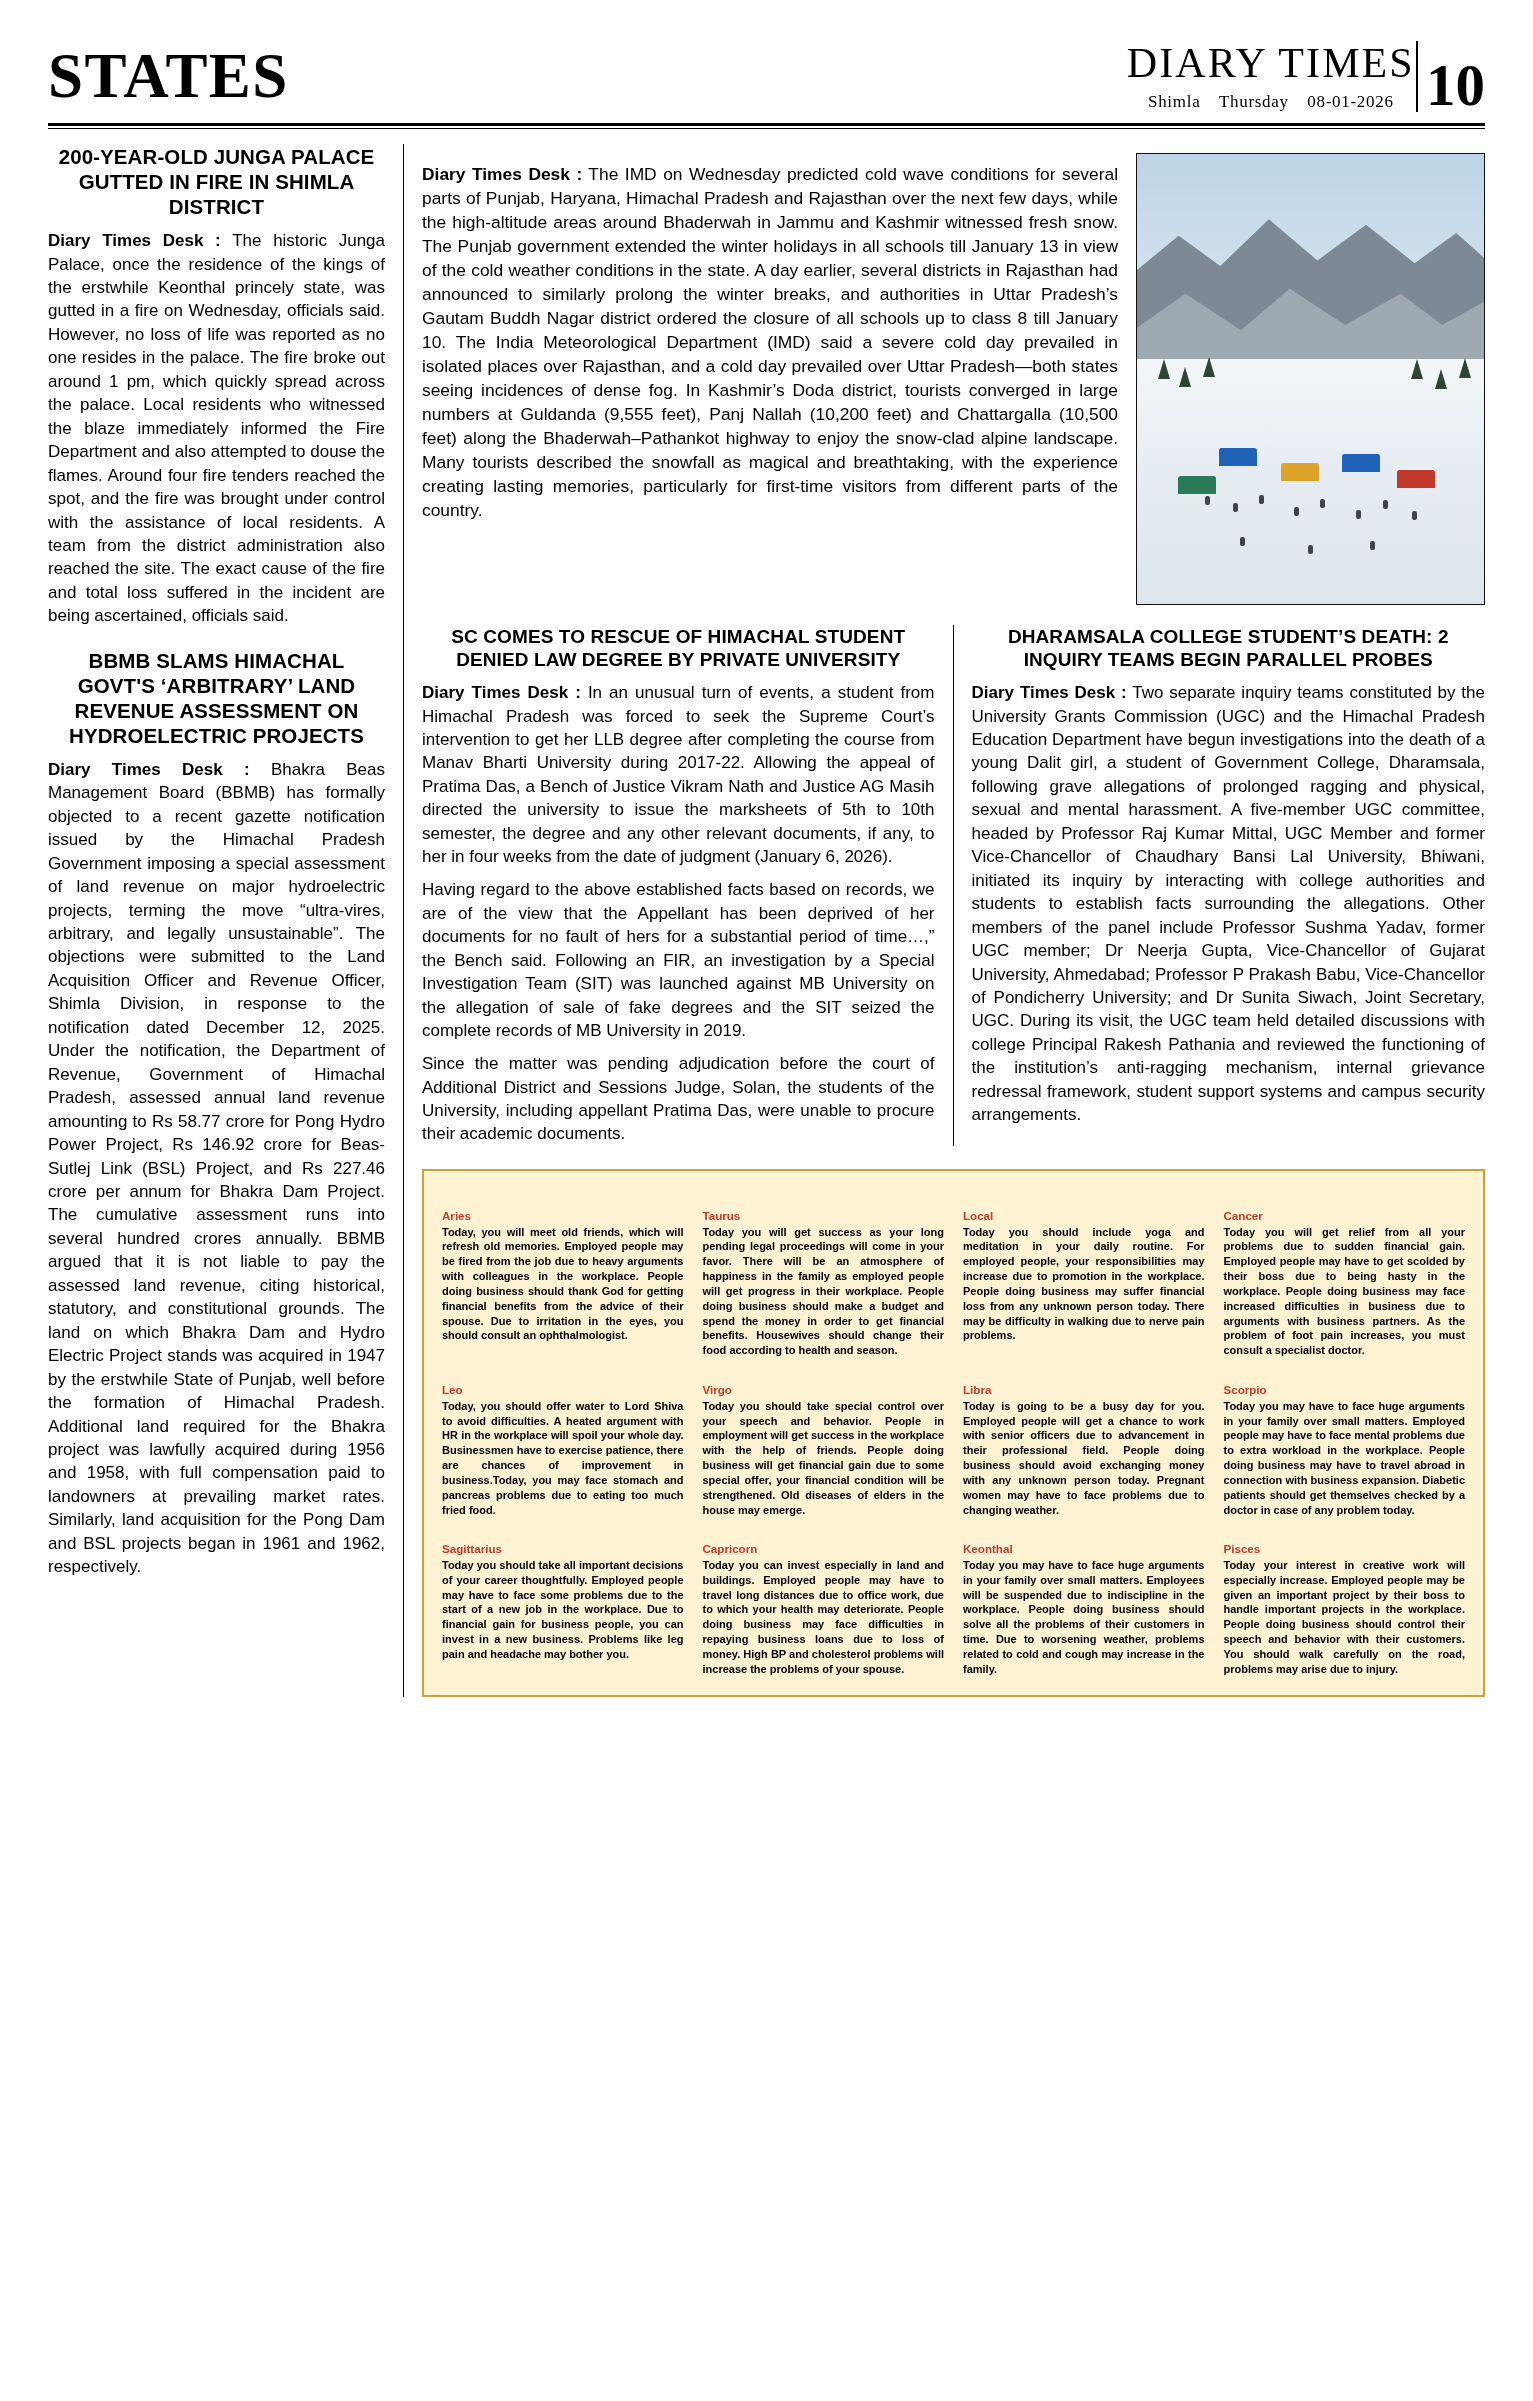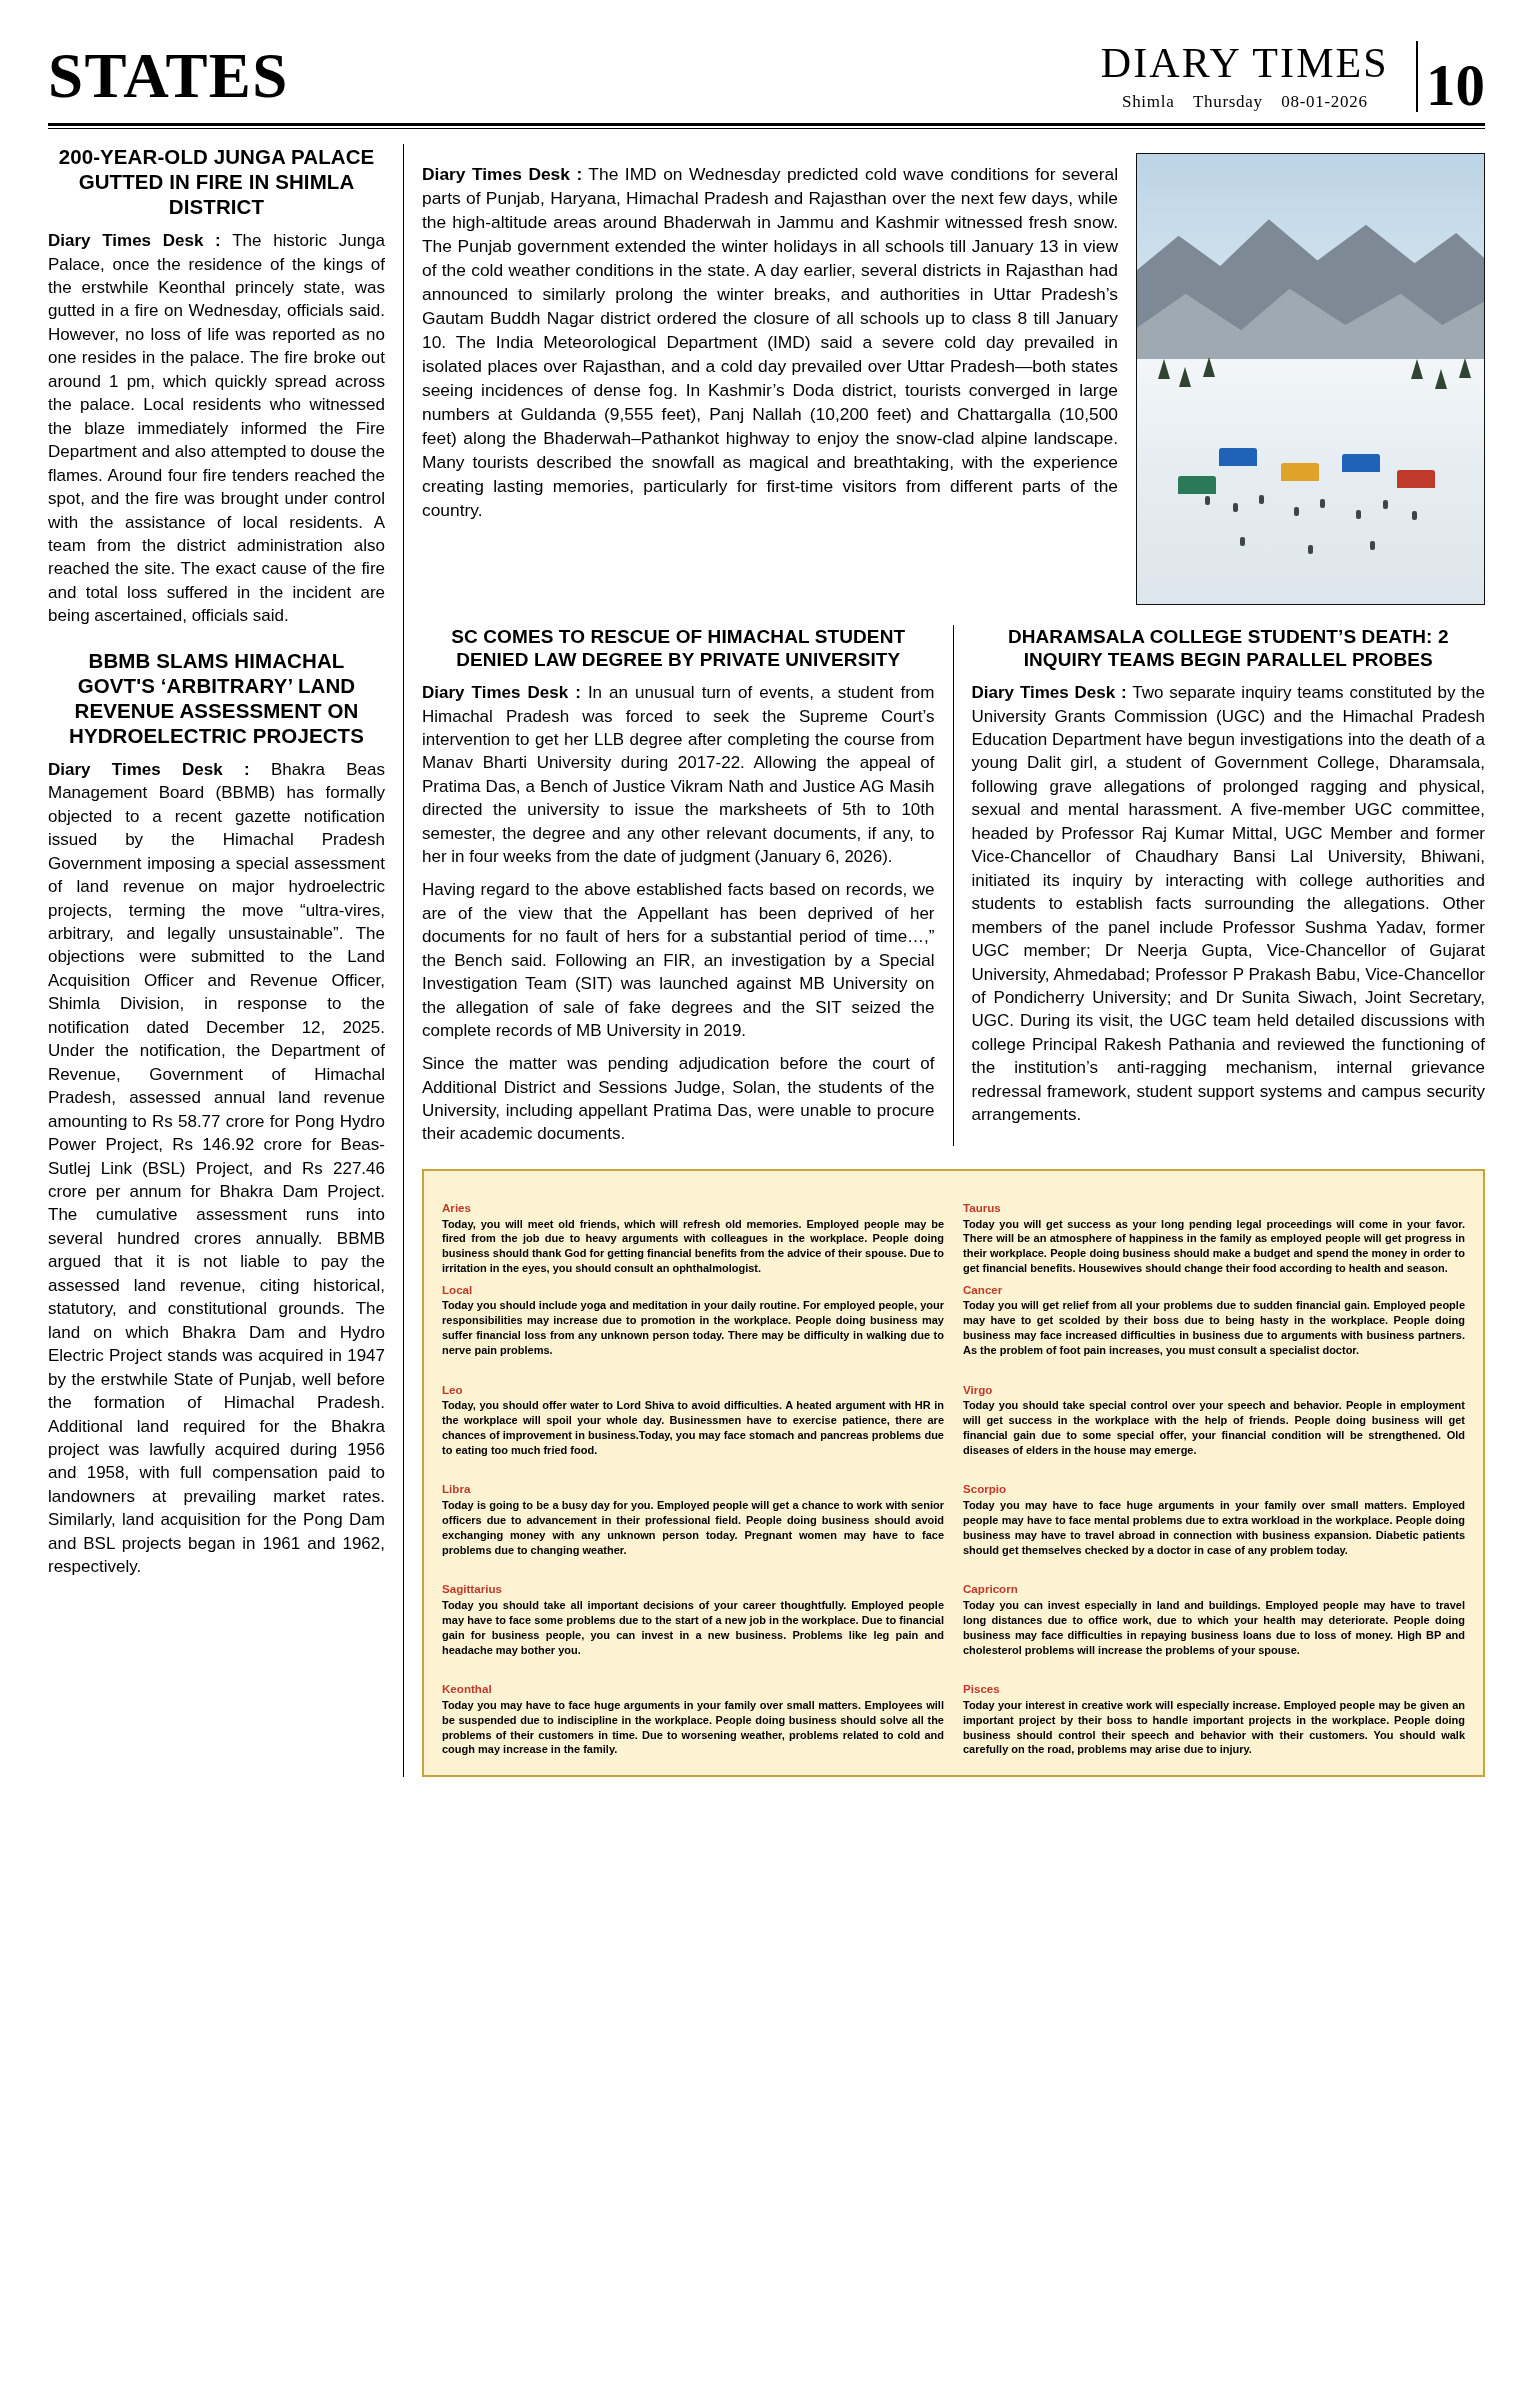--- a/index.html
+++ b/index.html
@@ -32,21 +32,21 @@
     letter-spacing: 1.4px;
     line-height: 1;
     padding-bottom: 4.1px;
   }
   .masthead-right {
     display: flex;
     align-items: flex-end;
   }
   .mh-title-block {
     text-align: center;
-    padding-right: 27px;
+    padding-right: 1px;
     border-right: 2.1px solid #000;
   }
   .mh-title {
     font-family: "Liberation Serif", serif;
     font-size: 42px;
     letter-spacing: 2.1px;
     line-height: 1.05;
   }
   .mh-sub {
     font-family: "Liberation Serif", serif;
@@ -172,24 +172,24 @@
   .zodiac-seal::after{
     content:""; position:absolute; inset:8.2px; border-radius:50%;
     border: 1.4px solid #24407a;
   }
   .zodiac-seal::before{
     content:""; position:absolute; left:50%; top:4.1px; bottom:4.1px; width:1.4px; margin-left:-0.7px;
     background:#24407a; transform: rotate(30deg);
   }
   .horo-grid {
     display: grid;
-    grid-template-columns: repeat(2, 1fr);
+    grid-template-columns: repeat(4, 1fr);
     column-gap: 19px;
     row-gap: 6.8px;
-    margin-top: 15px;
+    margin-top: 23px;
   }
   .sign-name {
     font-size: 11.6px; font-weight: 700; color: #c0392b; margin-bottom: 2.7px;
   }
   .sign-text {
     font-size: 11px; line-height: 1.35; text-align: justify; font-weight: 700;
   }
   .sign-cell { break-inside: avoid; }
   .sign-cell.pad-top { margin-top: 18px; }
 </style>

